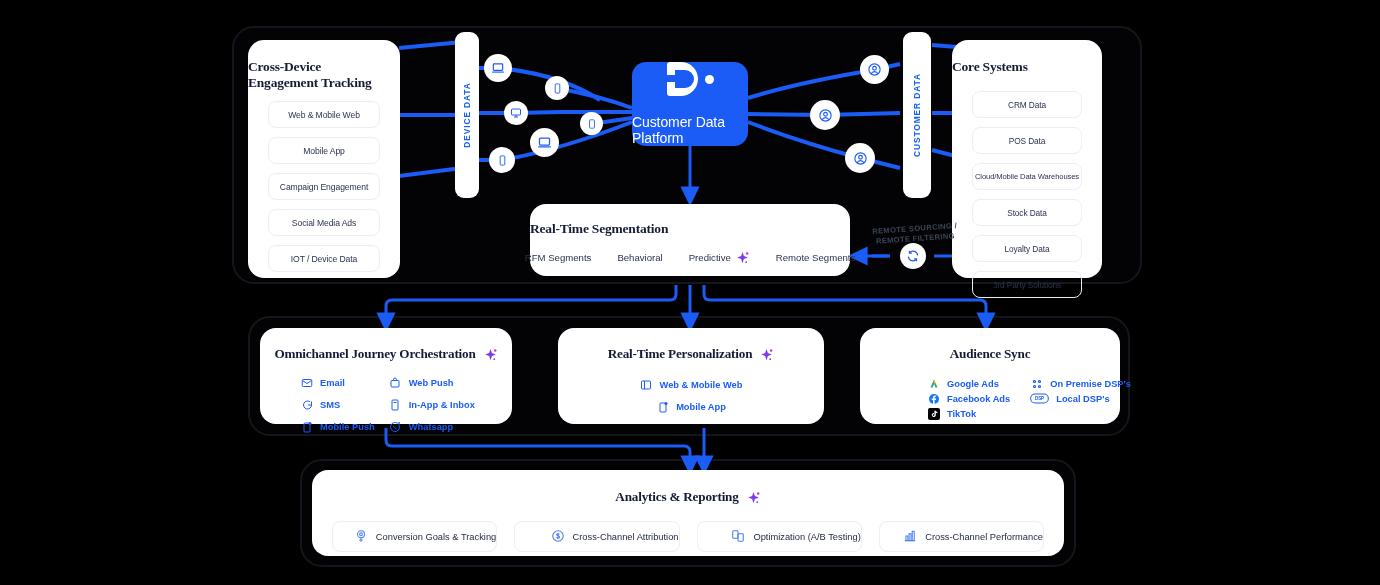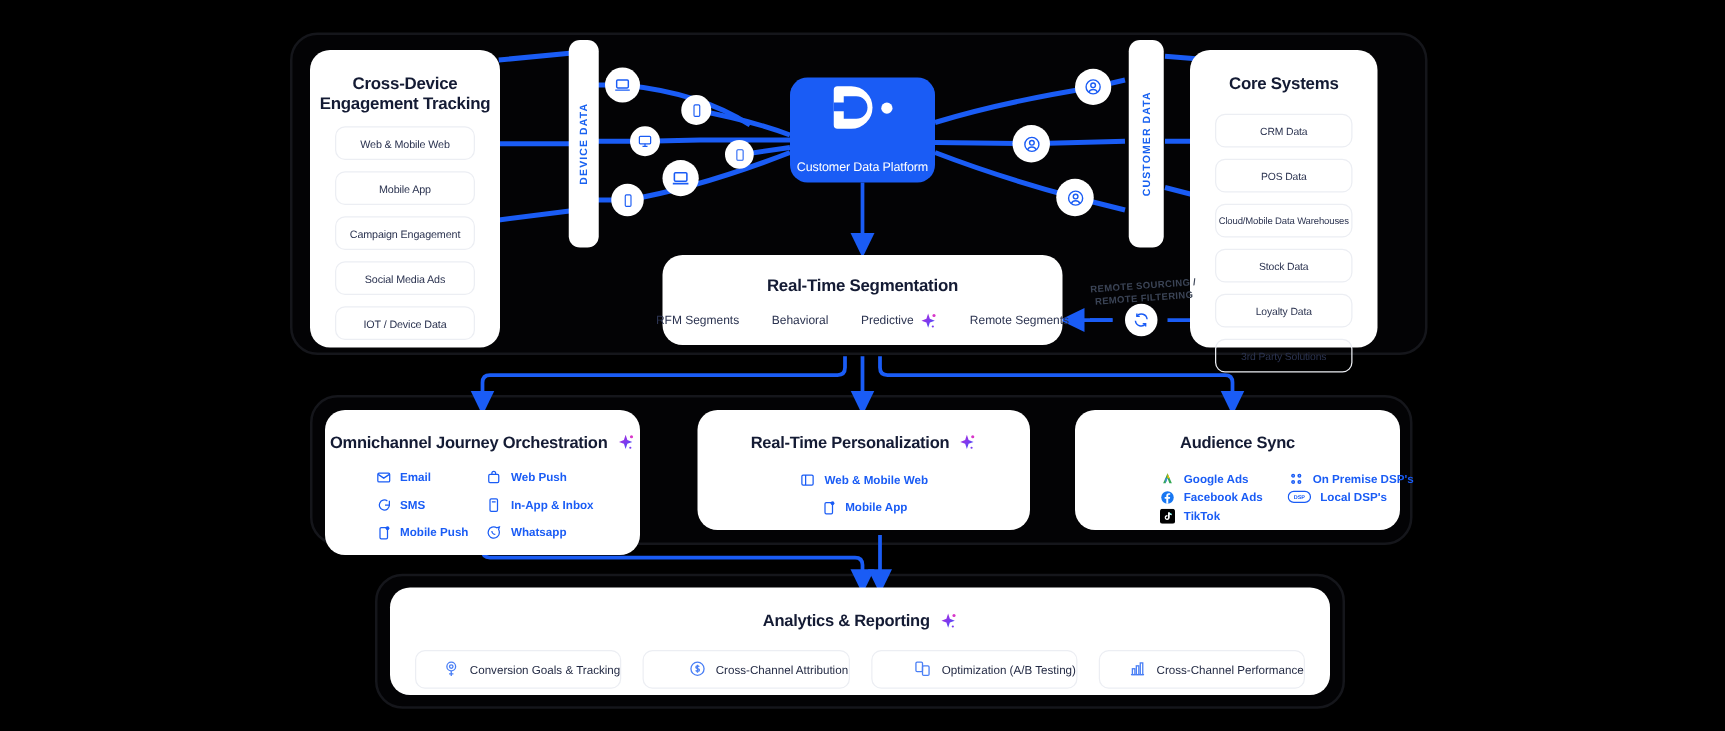--- a/index.html
+++ b/index.html
@@ -22,24 +22,25 @@
   }
 
   
   .card {
     position: absolute;
     background: #ffffff;
     border-radius: 16px;
     z-index: 4;
   }
   .card-title {
-    text-align: center;
+    text-align: left;
     color: #141b34;
     font-weight: bold;
     letter-spacing: -0.2px;
+    font-family: Liberation Serif, serif;
   }
 
   
   .col-card { }
   .col-card .card-title { font-size: 13.5px; line-height: 16px; padding-top: 19px; }
   .pill-list { padding: 10px 20px 0 20px; }
   .pill {
     height: 27px;
     border: 1px solid #eceef3;
     border-radius: 8px;
@@ -68,21 +69,21 @@
   }
 
   
   .cdp {
     position: absolute;
     background: #1a5cf5;
     border-radius: 14px;
     z-index: 6;
     display: flex; flex-direction: column; align-items: center; justify-content: center;
   }
-  .cdp-label { color: #fff; font-size: 10px; margin-top: 26px; letter-spacing: -0.1px; }
+  .cdp-label { color: #fff; font-size: 14px; margin-top: 26px; letter-spacing: -0.1px; }
   .cdp-logo { position: relative; width: 54px; height: 34px; }
   .cdp-logo .d-outer {
     position: absolute; left: 4px; top: 0; width: 31px; height: 34px;
     background: #fff;
     border-radius: 3px 17px 17px 3px;
   }
   .cdp-logo .d-inner {
     position: absolute; left: 12px; top: 8px; width: 19px; height: 18px;
     background: #1a5cf5; border-radius: 0 9px 9px 0;
   }
@@ -343,21 +344,21 @@
   </div>
   <div class="remote-bubble" style="left:900px; top:243px;">
     <svg width="14" height="14" viewBox="0 0 24 24" fill="none" stroke="#1a5cf5" stroke-width="2">
       <path d="M20 11a8 8 0 0 0-14-4.5"></path>
         <path d="M4 13a8 8 0 0 0 14 4.5"></path>
       <path d="M6 3v4h4"></path>
         <path d="M18 21v-4h-4"></path>
     </svg>
   </div>
 
-  <div class="card chan" style="left:260px; top:328px; width:252px; height:116px;">
+  <div class="card chan" style="left:260px; top:328px; width:252px; height:96px;">
     <div class="card-title">
       <span>Omnichannel Journey Orchestration</span>
       <svg class="sparkle" viewBox="0 0 24 24">
         <path d="M12 3 L14.2 9.6 L20.5 12 L14.2 14.4 L12 21 L9.8 14.4 L3.5 12 L9.8 9.6 Z" fill="url(#sg1)" stroke="none"></path>
         <circle cx="19.5" cy="5.5" r="2" fill="#d836c9"></circle>
           <circle cx="18" cy="19.5" r="1.4" fill="#7a3bf0"></circle>
       </svg>
     </div>
     <div class="chan-grid">
       <div class="chan-item">

